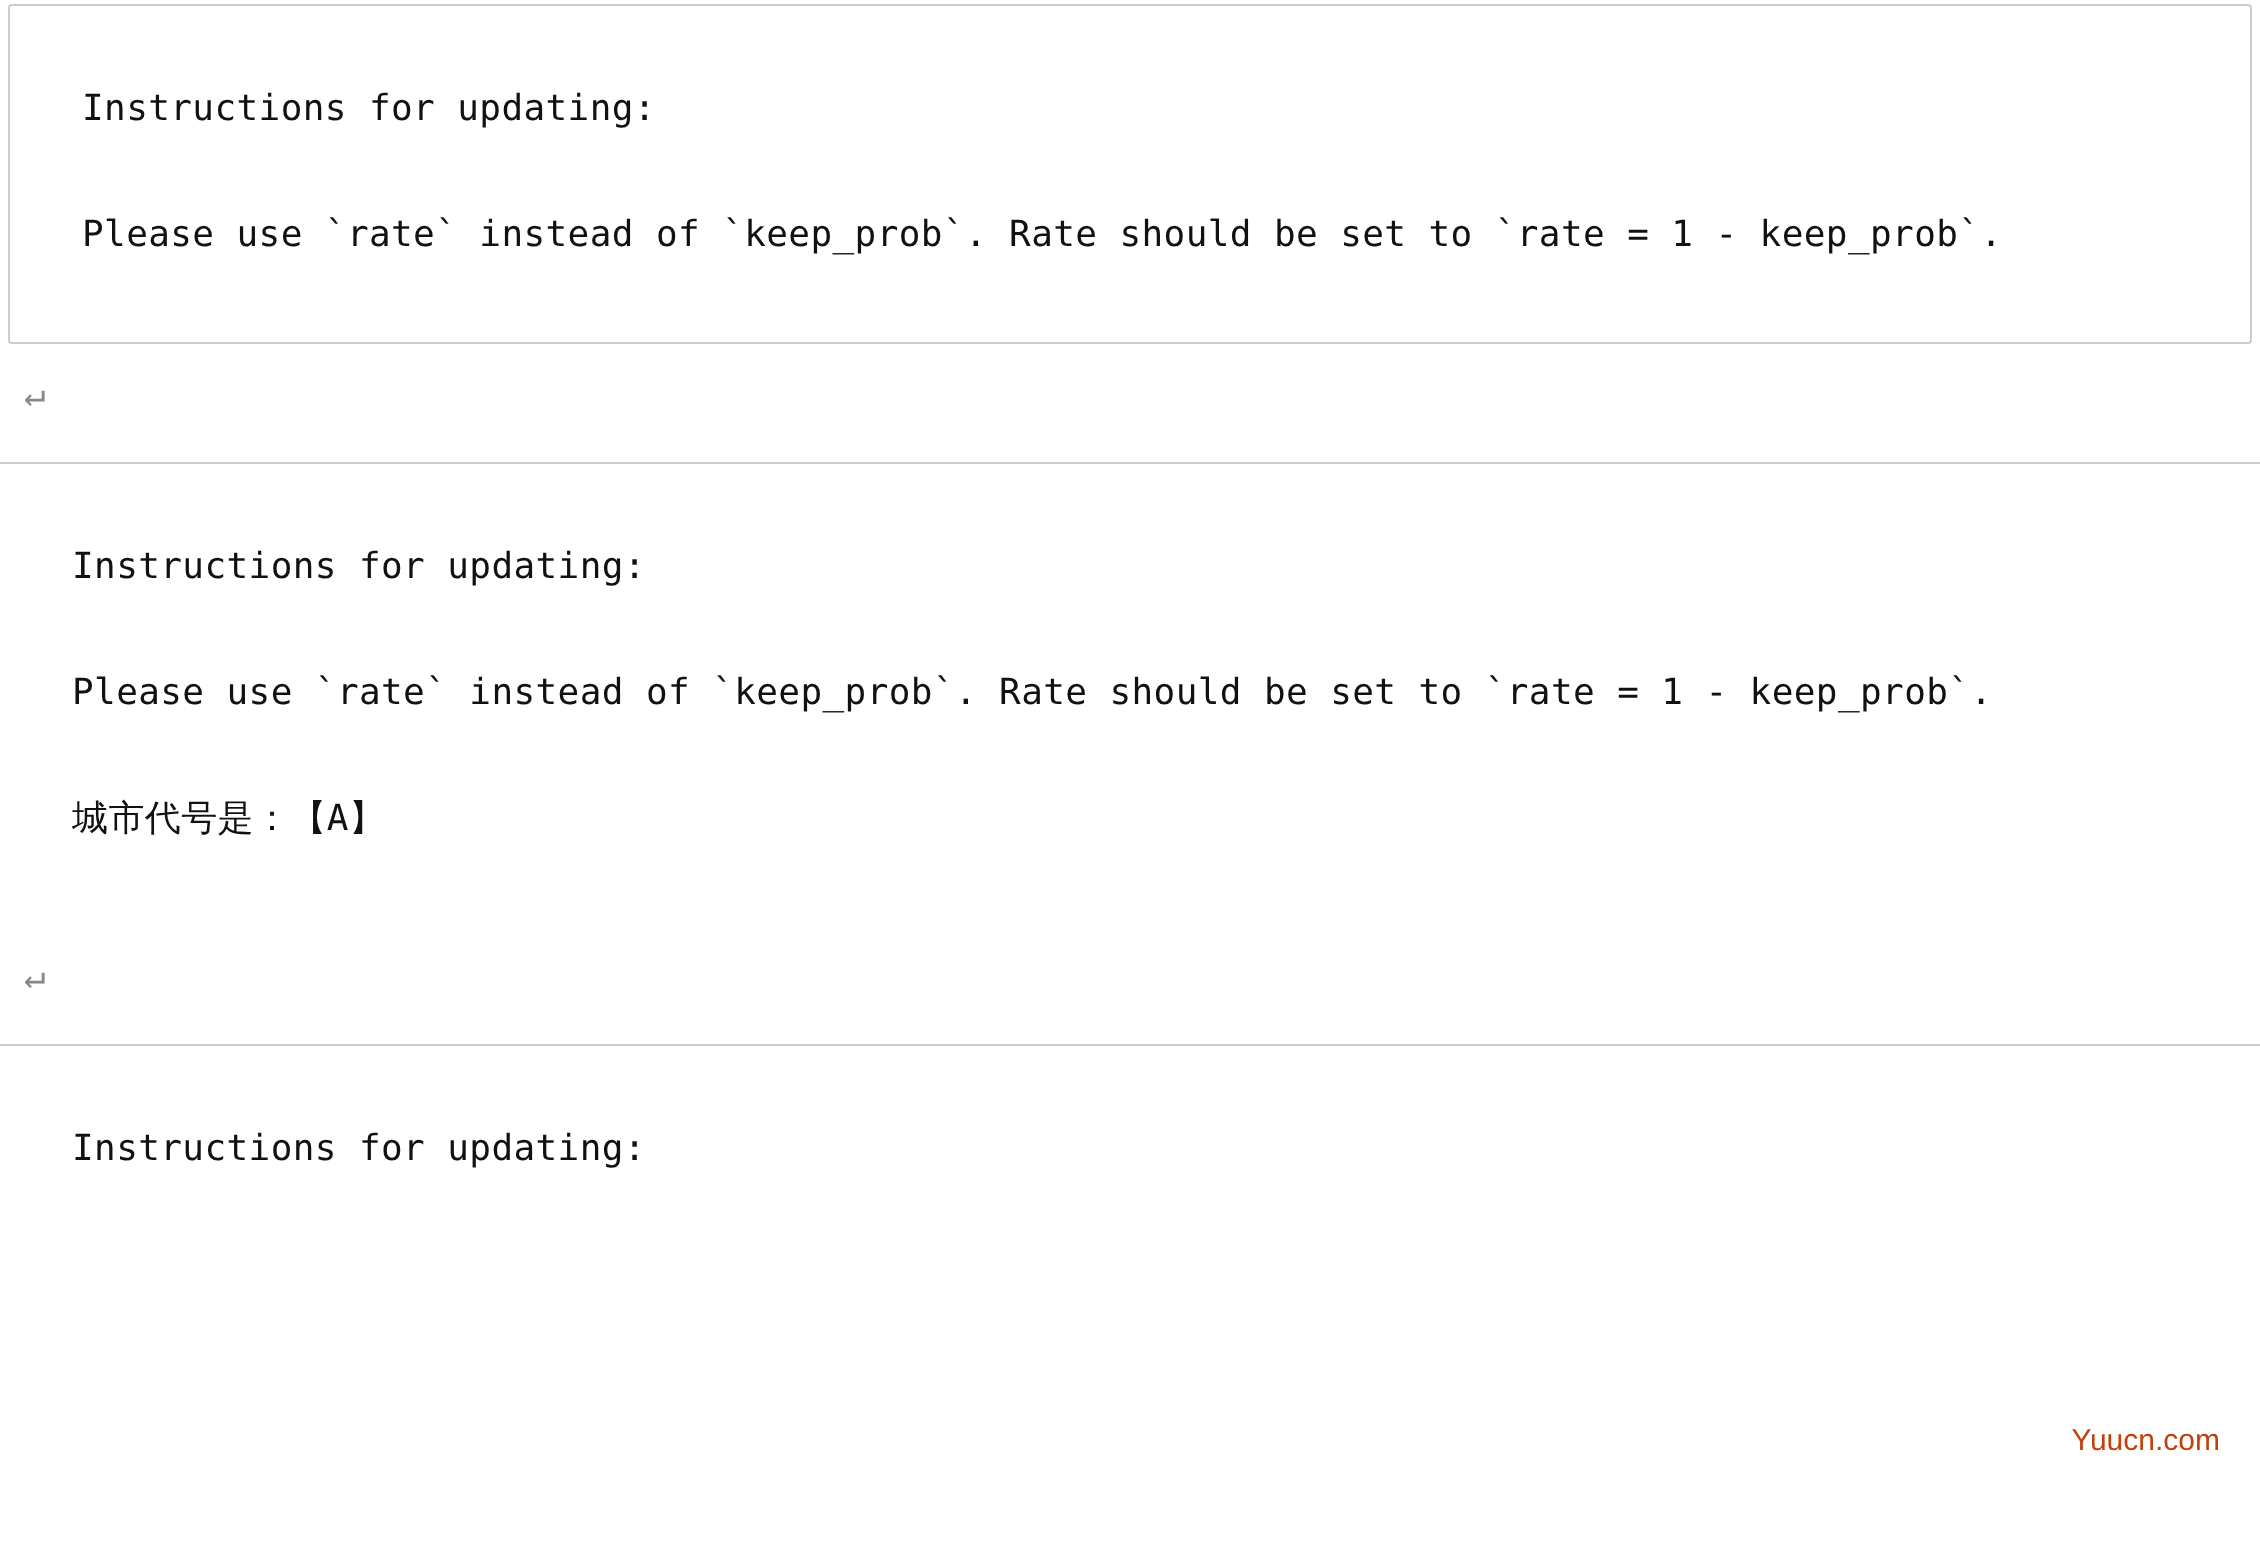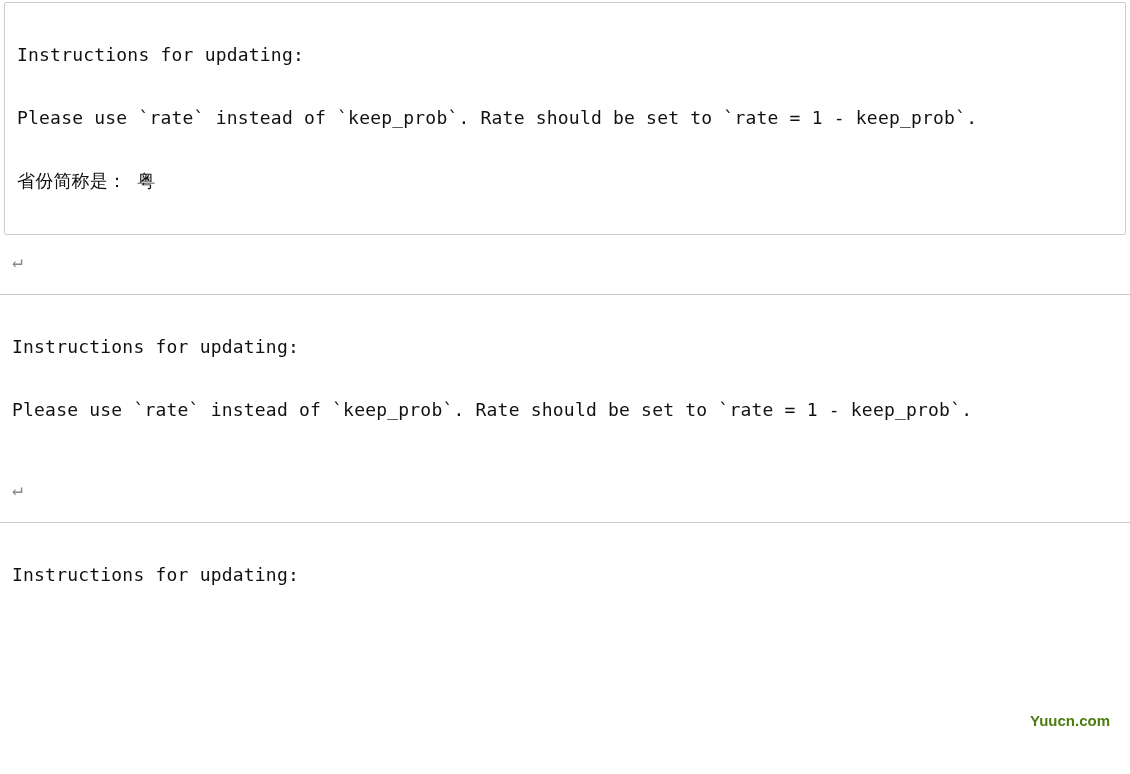--- a/index.html
+++ b/index.html
@@ -40,41 +40,41 @@
   .ret {
     color: #888;
     padding-left: 12px;
     font-size: 18px;
     margin: 10px 0 18px 0;
   }
   .wm {
     position: fixed;
     right: 20px;
     bottom: 40px;
-    color: #4d7c0f;
+    color: #c2410c;
     font-family: Arial, sans-serif;
     font-size: 15px;
-    font-weight: 700;
+    font-weight: 400;
     letter-spacing: 0;
   }
-  .line { display: block; }
+  .line { display: block; margin-left: 24px; }
 </style>
 </head>
 <body>
 
 <div class="block">
 <span class="line">Instructions for updating:</span>
 <span class="line">Please use `rate` instead of `keep_prob`. Rate should be set to `rate = 1 - keep_prob`.</span>
-<span class="line">省份简称是： 粤</span>
 </div>
 <div class="ret">↵</div>
 
 <div class="block mid">
 <span class="line">Instructions for updating:</span>
 <span class="line">Please use `rate` instead of `keep_prob`. Rate should be set to `rate = 1 - keep_prob`.</span>
+<span class="line">城市代号是：【A】</span>
 </div>
 <div class="ret">↵</div>
 
 <div class="block bot">
 <span class="line">Instructions for updating:</span>
 
 
 
 
 

